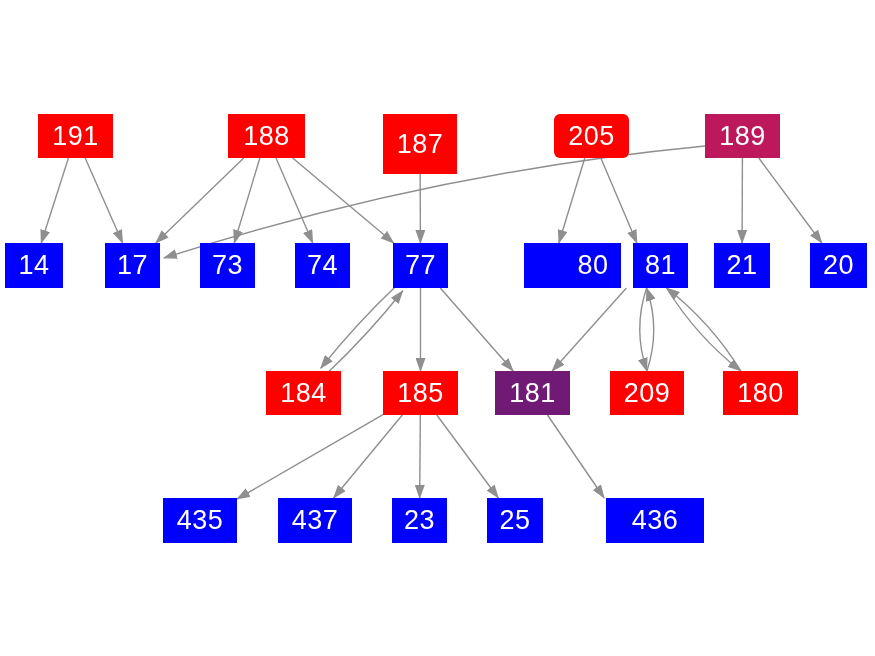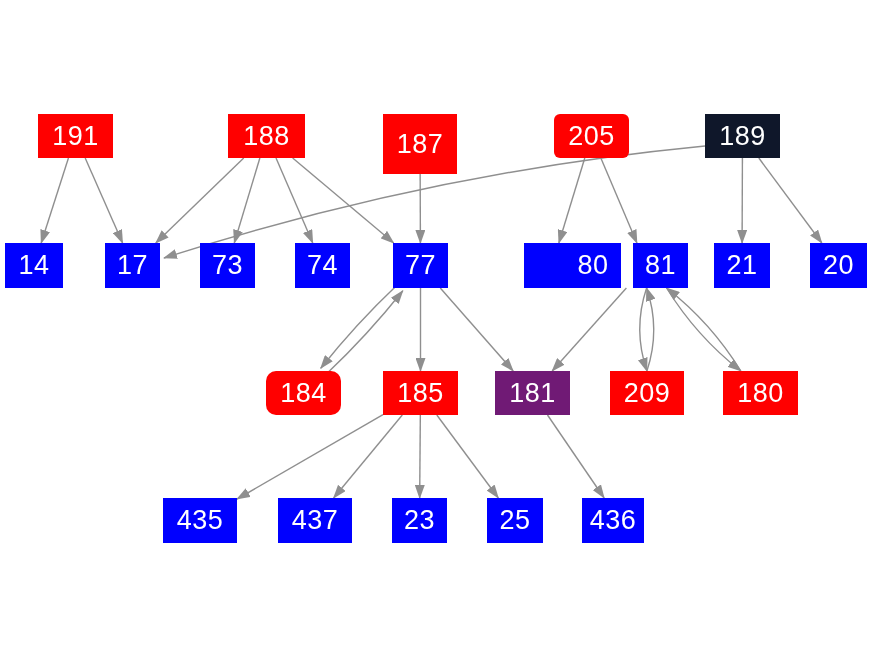--- a/index.html
+++ b/index.html
@@ -63,34 +63,34 @@
       <path d="M402.29607843137256,415 L333.61764705882354,498" fill="none" stroke="#8f8f8f" stroke-width="1.4" marker-end="url(#arw)"></path>
       <path d="M420.32745098039214,415 L419.6764705882353,498" fill="none" stroke="#8f8f8f" stroke-width="1.4" marker-end="url(#arw)"></path>
       <path d="M436.8058823529412,415 L498.3235294117647,498" fill="none" stroke="#8f8f8f" stroke-width="1.4" marker-end="url(#arw)"></path>
       <path d="M547.5117647058823,415 L604.1470588235294,498" fill="none" stroke="#8f8f8f" stroke-width="1.4" marker-end="url(#arw)"></path>
     </svg>
   <div>
       <div class="node" style="left: 38px; top: 114px; width: 75px; height: 44px; background: rgb(255, 0, 0); color: rgb(255, 255, 255);">191</div>
       <div class="node" style="left: 228px; top: 114px; width: 77px; height: 44px; background: rgb(255, 0, 0); color: rgb(255, 255, 255);">188</div>
       <div class="node" style="left: 383px; top: 114px; width: 74px; height: 60px; background: rgb(255, 0, 0); color: rgb(255, 255, 255);">187</div>
       <div class="node" style="left: 554px; top: 114px; width: 75px; height: 44px; background: rgb(255, 0, 0); color: rgb(255, 255, 255); border-radius: 6px;">205</div>
-      <div class="node" style="left: 705px; top: 114px; width: 75px; height: 44px; background: #0f172a; color: rgb(255, 255, 255);">189</div>
+      <div class="node" style="left: 705px; top: 114px; width: 75px; height: 44px; background: #be185d; color: rgb(255, 255, 255);">189</div>
       <div class="node" style="left: 5px; top: 243px; width: 58px; height: 45px; background: rgb(0, 0, 255); color: rgb(255, 255, 255);">14</div>
       <div class="node" style="left: 105px; top: 243px; width: 55px; height: 45px; background: rgb(0, 0, 255); color: rgb(255, 255, 255);">17</div>
       <div class="node" style="left: 200px; top: 243px; width: 55px; height: 45px; background: rgb(0, 0, 255); color: rgb(255, 255, 255);">73</div>
       <div class="node" style="left: 295px; top: 243px; width: 55px; height: 45px; background: rgb(0, 0, 255); color: rgb(255, 255, 255);">74</div>
       <div class="node" style="left: 393px; top: 243px; width: 55px; height: 45px; background: rgb(0, 0, 255); color: rgb(255, 255, 255);">77</div>
       <div class="node" style="left: 524px; top: 243px; width: 56px; height: 45px; background: rgb(0, 0, 255); color: rgb(255, 255, 255); padding-left: 41px;">80</div>
       <div class="node" style="left: 619px; top: 243px; width: 55px; height: 45px; background: rgb(0, 0, 255); color: rgb(255, 255, 255); margin-left: 14px;">81</div>
       <div class="node" style="left: 714px; top: 243px; width: 56px; height: 45px; background: rgb(0, 0, 255); color: rgb(255, 255, 255);">21</div>
       <div class="node" style="left: 810px; top: 243px; width: 57px; height: 45px; background: rgb(0, 0, 255); color: rgb(255, 255, 255);">20</div>
-      <div class="node" style="left: 266px; top: 371px; width: 75px; height: 44px; background: rgb(255, 0, 0); color: rgb(255, 255, 255); border-radius: 10px;">184</div>
+      <div class="node" style="left: 266px; top: 371px; width: 75px; height: 44px; background: rgb(255, 0, 0); color: rgb(255, 255, 255);">184</div>
       <div class="node" style="left: 383px; top: 371px; width: 75px; height: 44px; background: rgb(255, 0, 0); color: rgb(255, 255, 255);">185</div>
       <div class="node" style="left: 495px; top: 371px; width: 75px; height: 44px; background: #701a75; color: rgb(255, 255, 255);">181</div>
       <div class="node" style="left: 610px; top: 371px; width: 74px; height: 44px; background: rgb(255, 0, 0); color: rgb(255, 255, 255);">209</div>
       <div class="node" style="left: 723px; top: 371px; width: 75px; height: 44px; background: rgb(255, 0, 0); color: rgb(255, 255, 255);">180</div>
       <div class="node" style="left: 163px; top: 498px; width: 74px; height: 45px; background: rgb(0, 0, 255); color: rgb(255, 255, 255);">435</div>
       <div class="node" style="left: 278px; top: 498px; width: 74px; height: 45px; background: rgb(0, 0, 255); color: rgb(255, 255, 255); text-align: right;">437</div>
       <div class="node" style="left: 392px; top: 498px; width: 55px; height: 45px; background: rgb(0, 0, 255); color: rgb(255, 255, 255);">23</div>
       <div class="node" style="left: 487px; top: 498px; width: 56px; height: 45px; background: rgb(0, 0, 255); color: rgb(255, 255, 255);">25</div>
-      <div class="node" style="left: 582px; top: 498px; width: 62px; height: 45px; background: rgb(0, 0, 255); color: rgb(255, 255, 255);">436</div>
+      <div class="node" style="left: 606px; top: 498px; width: 98px; height: 45px; background: rgb(0, 0, 255); color: rgb(255, 255, 255);">436</div>
     </div>
 </div>
 
 </body></html>

